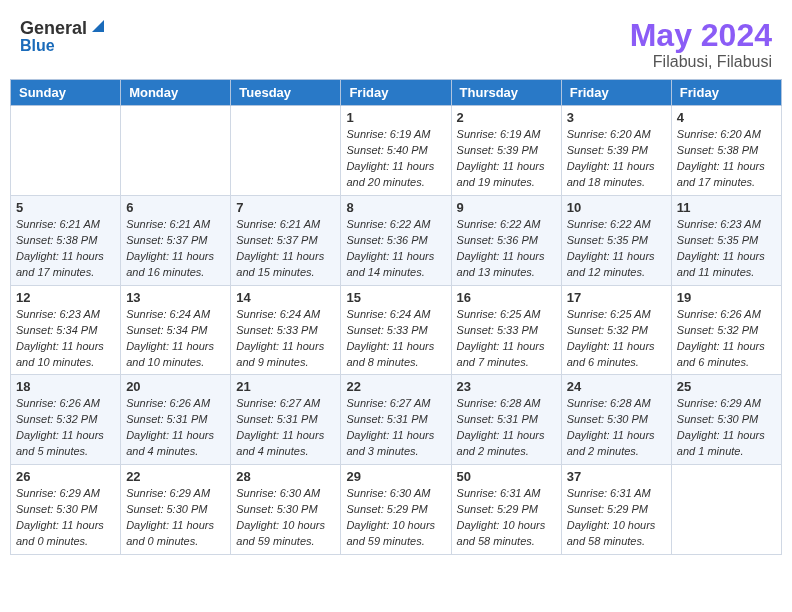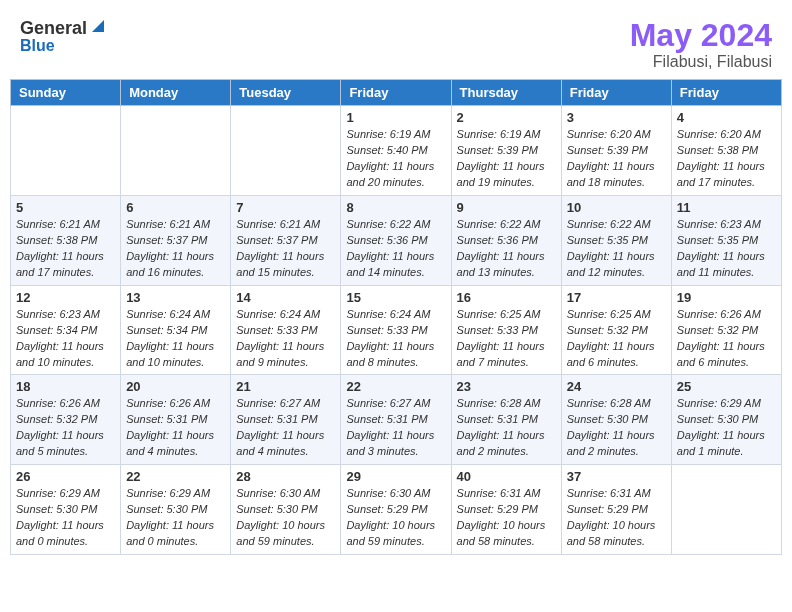--- a/index.html
+++ b/index.html
@@ -340,21 +340,21 @@
 and 59 minutes.</div>
         </td>
         <td>
           <span class="day-num">29</span>
           <div class="day-info" style="white-space: pre-line;">Sunrise: 6:30 AM
 Sunset: 5:29 PM
 Daylight: 10 hours
 and 59 minutes.</div>
         </td>
         <td>
-          <span class="day-num">40</span>
+          <span class="day-num">50</span>
           <div class="day-info" style="white-space: pre-line;">Sunrise: 6:31 AM
 Sunset: 5:29 PM
 Daylight: 10 hours
 and 58 minutes.</div>
         </td>
         <td>
           <span class="day-num">37</span>
           <div class="day-info" style="white-space: pre-line;">Sunrise: 6:31 AM
 Sunset: 5:29 PM
 Daylight: 10 hours

